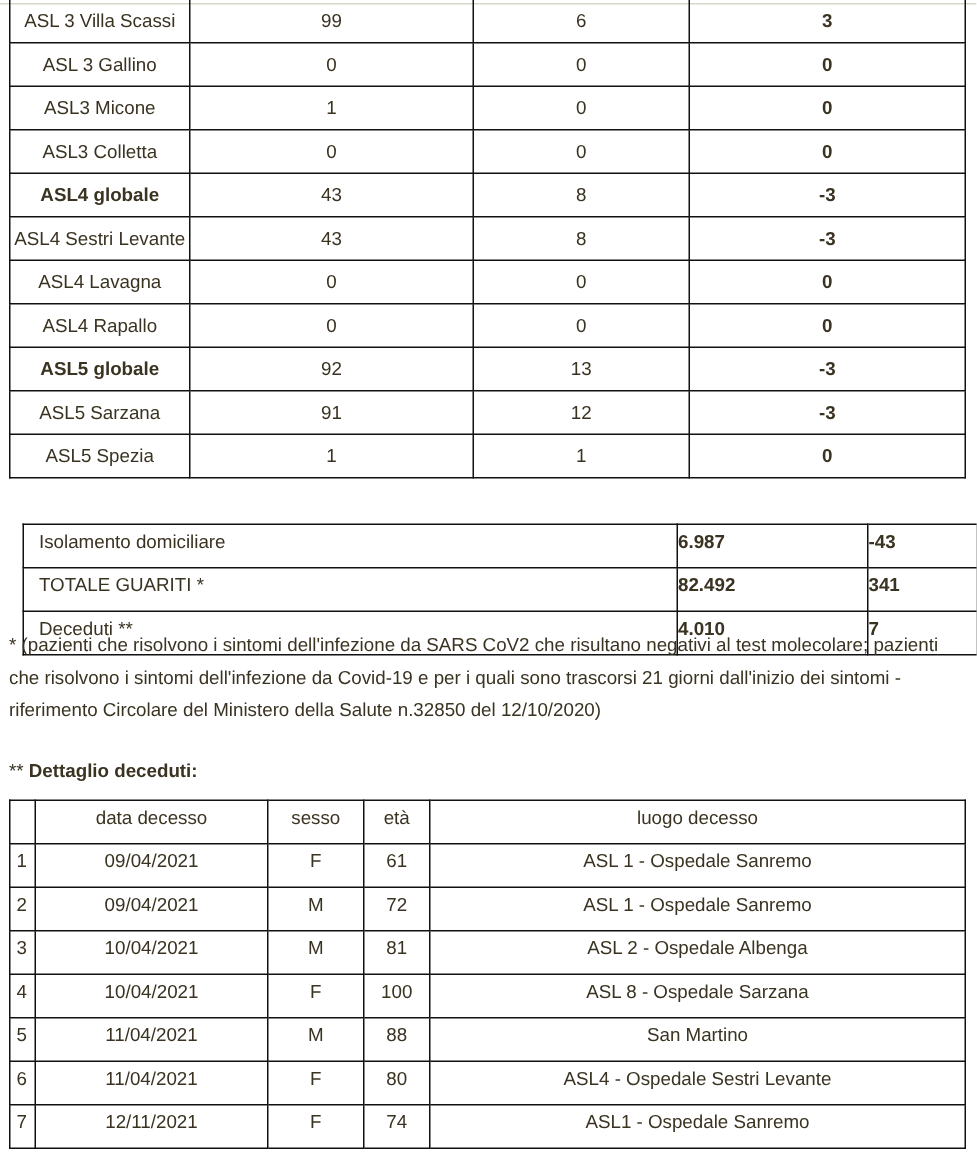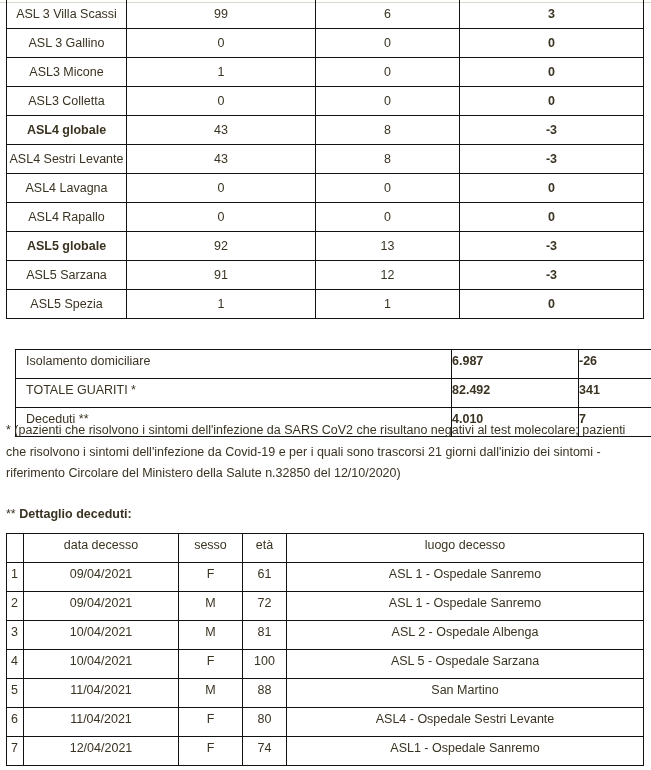--- a/index.html
+++ b/index.html
@@ -109,21 +109,21 @@
 <table class="t2">
   <colgroup>
       <col style="width:436px">
       <col style="width:127px">
       <col style="width:73px">
     </colgroup>
   <tbody id="t2body">
       <tr>
         <td class="lbl">Isolamento domiciliare</td>
         <td class="val">6.987</td>
-        <td class="val bold">-26</td>
+        <td class="val bold">-43</td>
       </tr>
       <tr>
         <td class="lbl">TOTALE GUARITI *</td>
         <td class="val">82.492</td>
         <td class="val bold">341</td>
       </tr>
       <tr>
         <td class="lbl">Deceduti **</td>
         <td class="val">4.010</td>
         <td class="val bold">7</td>
@@ -172,37 +172,37 @@
         <td>10/04/2021</td>
         <td>M</td>
         <td>81</td>
         <td>ASL 2 - Ospedale Albenga</td>
       </tr>
       <tr>
         <td class="idx">4</td>
         <td>10/04/2021</td>
         <td>F</td>
         <td>100</td>
-        <td>ASL 5 - Ospedale Sarzana</td>
+        <td>ASL 8 - Ospedale Sarzana</td>
       </tr>
       <tr>
         <td class="idx">5</td>
         <td>11/04/2021</td>
         <td>M</td>
         <td>88</td>
         <td>San Martino</td>
       </tr>
       <tr>
         <td class="idx">6</td>
         <td>11/04/2021</td>
         <td>F</td>
         <td>80</td>
         <td>ASL4 - Ospedale Sestri Levante</td>
       </tr>
       <tr>
         <td class="idx">7</td>
-        <td>12/04/2021</td>
+        <td>12/11/2021</td>
         <td>F</td>
         <td>74</td>
         <td>ASL1 - Ospedale Sanremo</td>
       </tr>
     </tbody>
 </table>
 
 </body></html>

